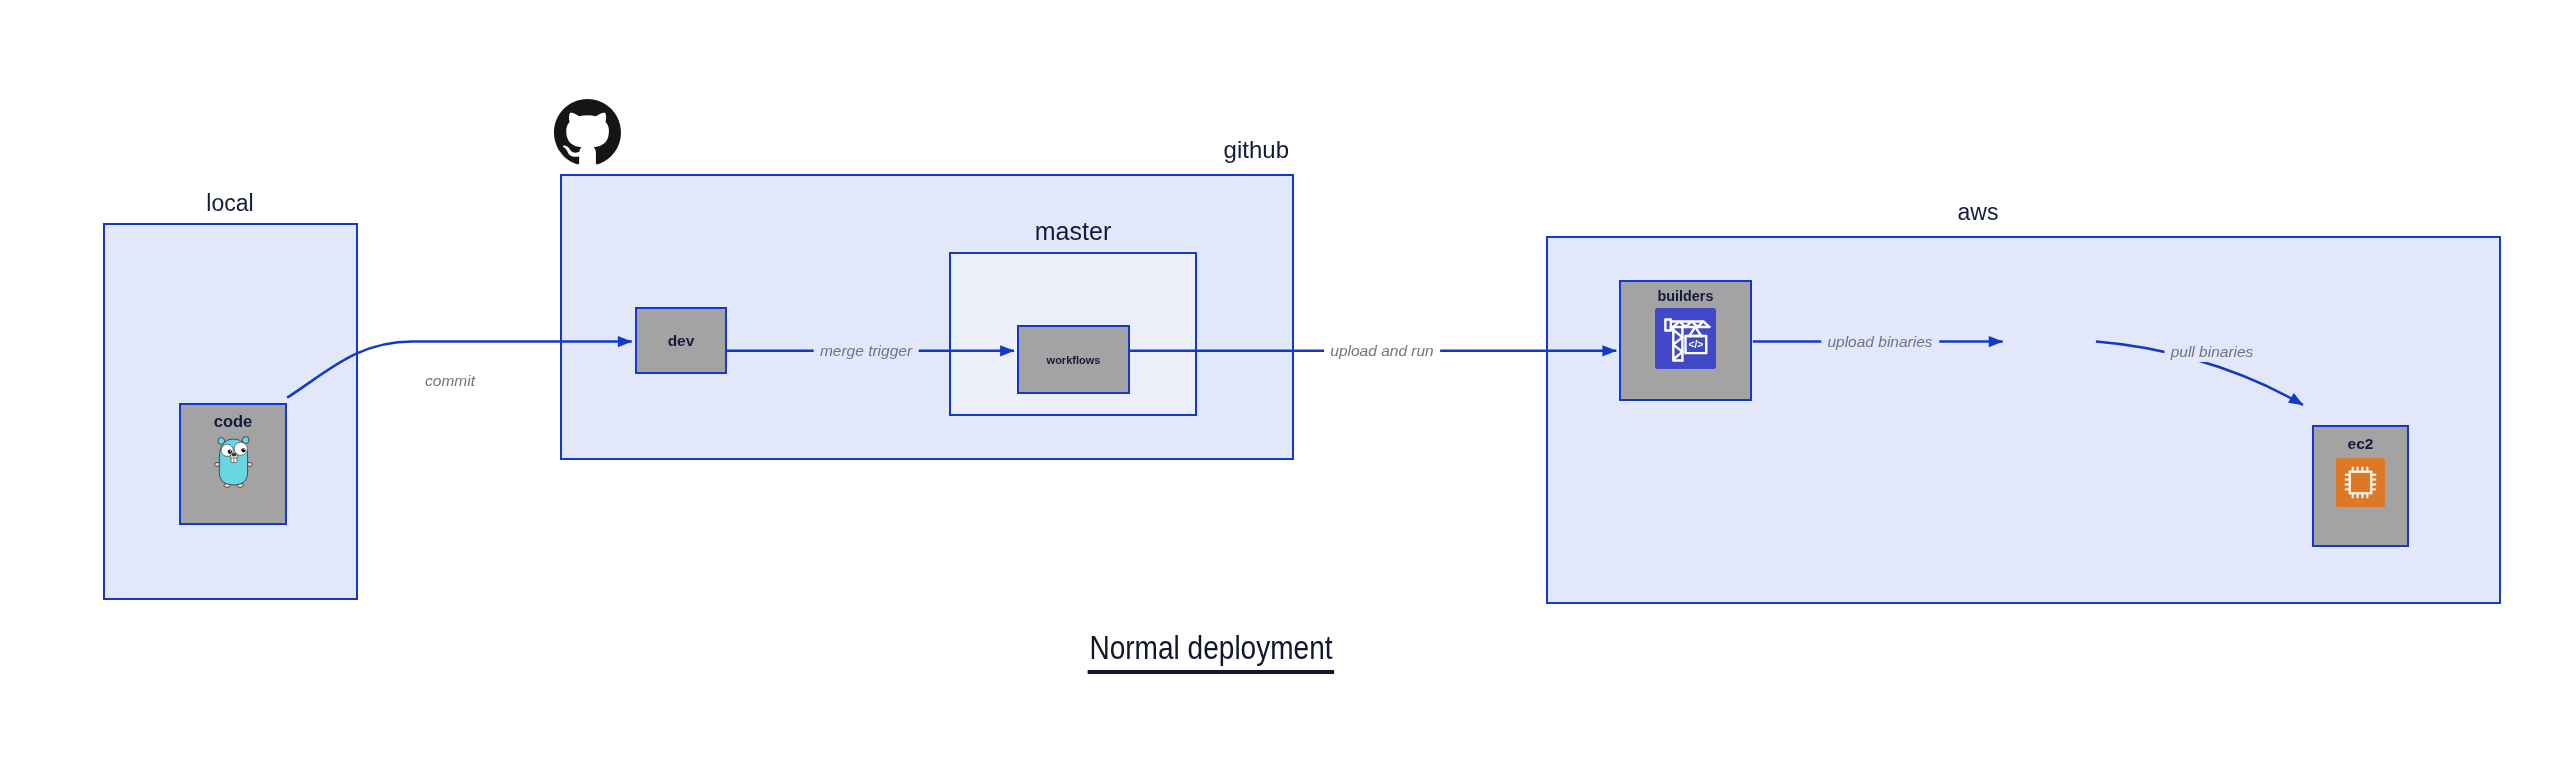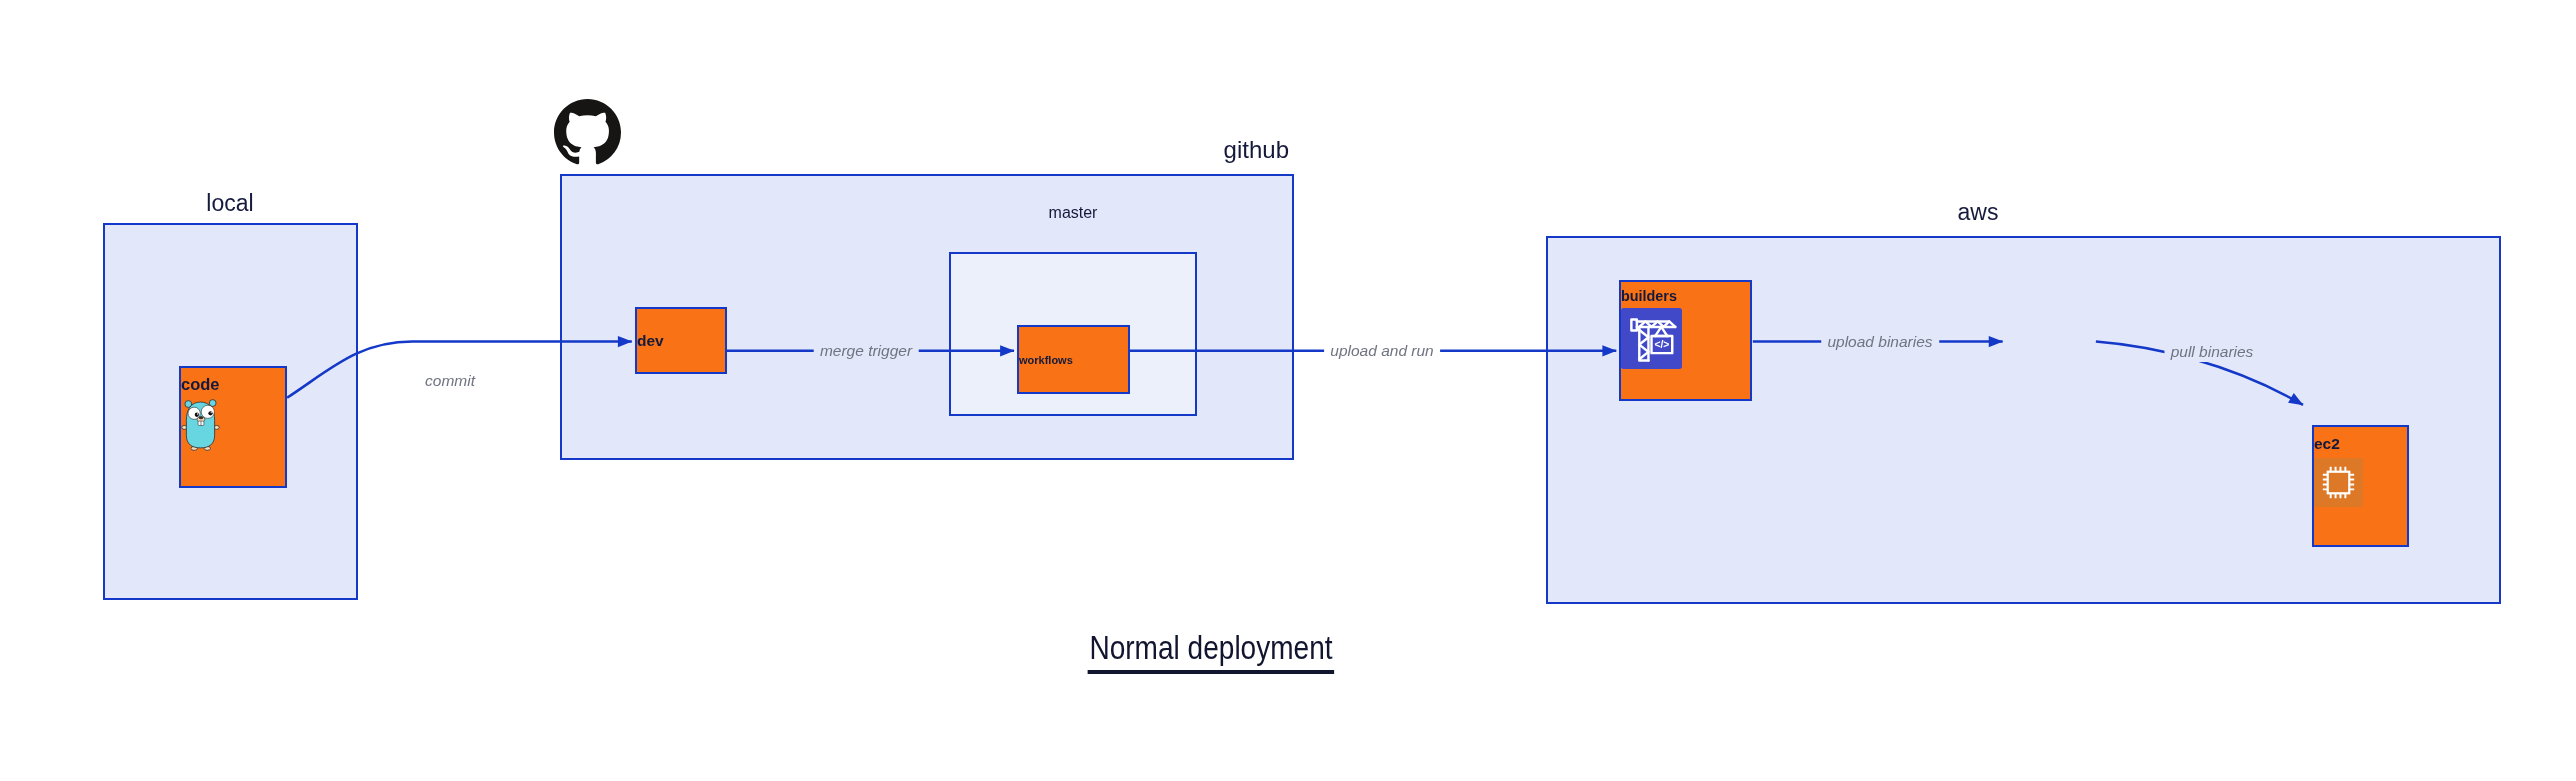--- a/index.html
+++ b/index.html
@@ -4,22 +4,22 @@
 <style>
   html,body{margin:0;padding:0;background:#ffffff;}
   .stage{
     position:relative;width:2604px;height:781px;background:#ffffff;
     font-family:"Liberation Sans", sans-serif;overflow:hidden;
   }
   .group{position:absolute;border:2.6px solid #1438C8;background:#E2E8FA;box-sizing:border-box;z-index:1;}
   .group.master{background:#EBF0FB;z-index:2;}
   .group-label{position:absolute;color:#151A3C;font-size:23px;font-weight:500;white-space:nowrap;z-index:3;}
   .center-x{transform:translateX(-50%);}
-  .node{position:absolute;border:2.6px solid #1438C8;background:#f97316;box-sizing:border-box;z-index:5;
-        display:flex;flex-direction:column;align-items:flex-start;}
+  .node{position:absolute;border:2.6px solid #1438C8;background:#a3a3a3;box-sizing:border-box;z-index:5;
+        display:flex;flex-direction:column;align-items:center;}
   .node-label{font-weight:700;color:#151A3C;font-size:15.5px;white-space:nowrap;}
   .icon-tile{border-radius:2.1px;}
   svg.connectors{position:absolute;left:0;top:0;z-index:4;pointer-events:none;}
   .edge-label{position:absolute;transform:translate(-50%,-50%);font-style:italic;font-size:15.5px;
       color:#6F7480;padding:1px 6.2px;white-space:nowrap;z-index:6;}
   .bg-white{background:#ffffff;}
   .bg-group{background:#E2E8FA;}
   .octocat{position:absolute;z-index:7;}
   .title{
     position:absolute;left:1211px;top:629px;z-index:3;
@@ -33,21 +33,21 @@
 
 <div class="stage">
 
   <div class="group" style="left:103px;top:223px;width:255px;height:377px;"></div>
   <div class="group-label center-x" style="left:230px;top:190px;">local</div>
 
   <div class="group" style="left:560px;top:174px;width:734px;height:286px;"></div>
   <div class="group-label" style="left:1134px;top:136px;width:155px;text-align:right;font-size:24px;">github</div>
 
   <div class="group master" style="left:949px;top:252px;width:248px;height:164px;"></div>
-  <div class="group-label center-x" style="left:1073px;top:204px;font-size:16px;">master</div>
+  <div class="group-label center-x" style="left:1073px;top:217px;font-size:25px;">master</div>
 
   <div class="group" style="left:1546px;top:236px;width:955px;height:368px;"></div>
   <div class="group-label center-x" style="left:1978px;top:199px;">aws</div>
 
   <svg class="octocat" style="left:554px;top:99px;" width="67" height="67" viewBox="0 0 16 16">
     <path fill="#171513" d="M8 0C3.58 0 0 3.58 0 8c0 3.54 2.29 6.53 5.47 7.59.4.07.55-.17.55-.38 0-.19-.01-.82-.01-1.49-2.01.37-2.53-.49-2.69-.94-.09-.23-.48-.94-.82-1.13-.28-.15-.68-.52-.01-.53.63-.01 1.08.58 1.23.82.72 1.21 1.87.87 2.33.66.07-.52.28-.87.51-1.07-1.78-.2-3.64-.89-3.64-3.95 0-.87.31-1.59.82-2.15-.08-.2-.36-1.02.08-2.12 0 0 .67-.21 2.2.82.64-.18 1.32-.27 2-.27s1.36.09 2 .27c1.53-1.04 2.2-.82 2.2-.82.44 1.1.16 1.92.08 2.12.51.56.82 1.27.82 2.15 0 3.07-1.87 3.75-3.65 3.95.29.25.54.73.54 1.48 0 1.07-.01 1.93-.01 2.2 0 .21.15.46.55.38A8.01 8.01 0 0 0 16 8c0-4.42-3.58-8-8-8z"></path>
   </svg>
 
   <svg class="connectors" width="2604" height="781" viewBox="0 0 5054 1516">
     <defs>
@@ -63,21 +63,21 @@
       <path d="M 4068,663 C 4180,672 4330,705 4470,786" marker-end="url(#ah)"></path>
     </g>
   </svg>
 
   <div class="edge-label bg-white" style="left:450px;top:341px;margin-top:40px;">commit</div>
   <div class="edge-label bg-group" style="left:866px;top:351px;">merge trigger</div>
   <div class="edge-label bg-white" style="left:1382px;top:351px;">upload and run</div>
   <div class="edge-label bg-group" style="left:1880px;top:342px;">upload binaries</div>
   <div class="edge-label bg-group" style="left:2212px;top:352px;">pull binaries</div>
 
-  <div class="node" style="left:179px;top:366px;width:108px;height:122px;">
+  <div class="node" style="left:179px;top:403px;width:108px;height:122px;">
     <div class="node-label" style="margin-top:7.2px;font-size:16.5px;">code</div>
     <svg width="39" height="56" viewBox="0 0 80 110" style="margin-top:2.1px;">
       <g stroke="#2b2b2e" stroke-width="1.6">
         <circle cx="15" cy="14" r="7" fill="#67D6E0"></circle>
         <circle cx="65" cy="12" r="7" fill="#67D6E0"></circle>
         <ellipse cx="7" cy="62" rx="5.5" ry="4" fill="#F7D9B2"></ellipse>
         <ellipse cx="73" cy="62" rx="5.5" ry="4" fill="#F7D9B2"></ellipse>
         <ellipse cx="27" cy="105" rx="6.5" ry="4" fill="#F7D9B2"></ellipse>
         <ellipse cx="54" cy="105" rx="6.5" ry="4" fill="#F7D9B2"></ellipse>
         <path fill="#67D6E0" d="M40,10 C20,10 11,26 11,48 L11,78 C11,97 23,104 40,104 C57,104 69,97 69,78 L69,48 C69,26 60,10 40,10 Z"></path>

